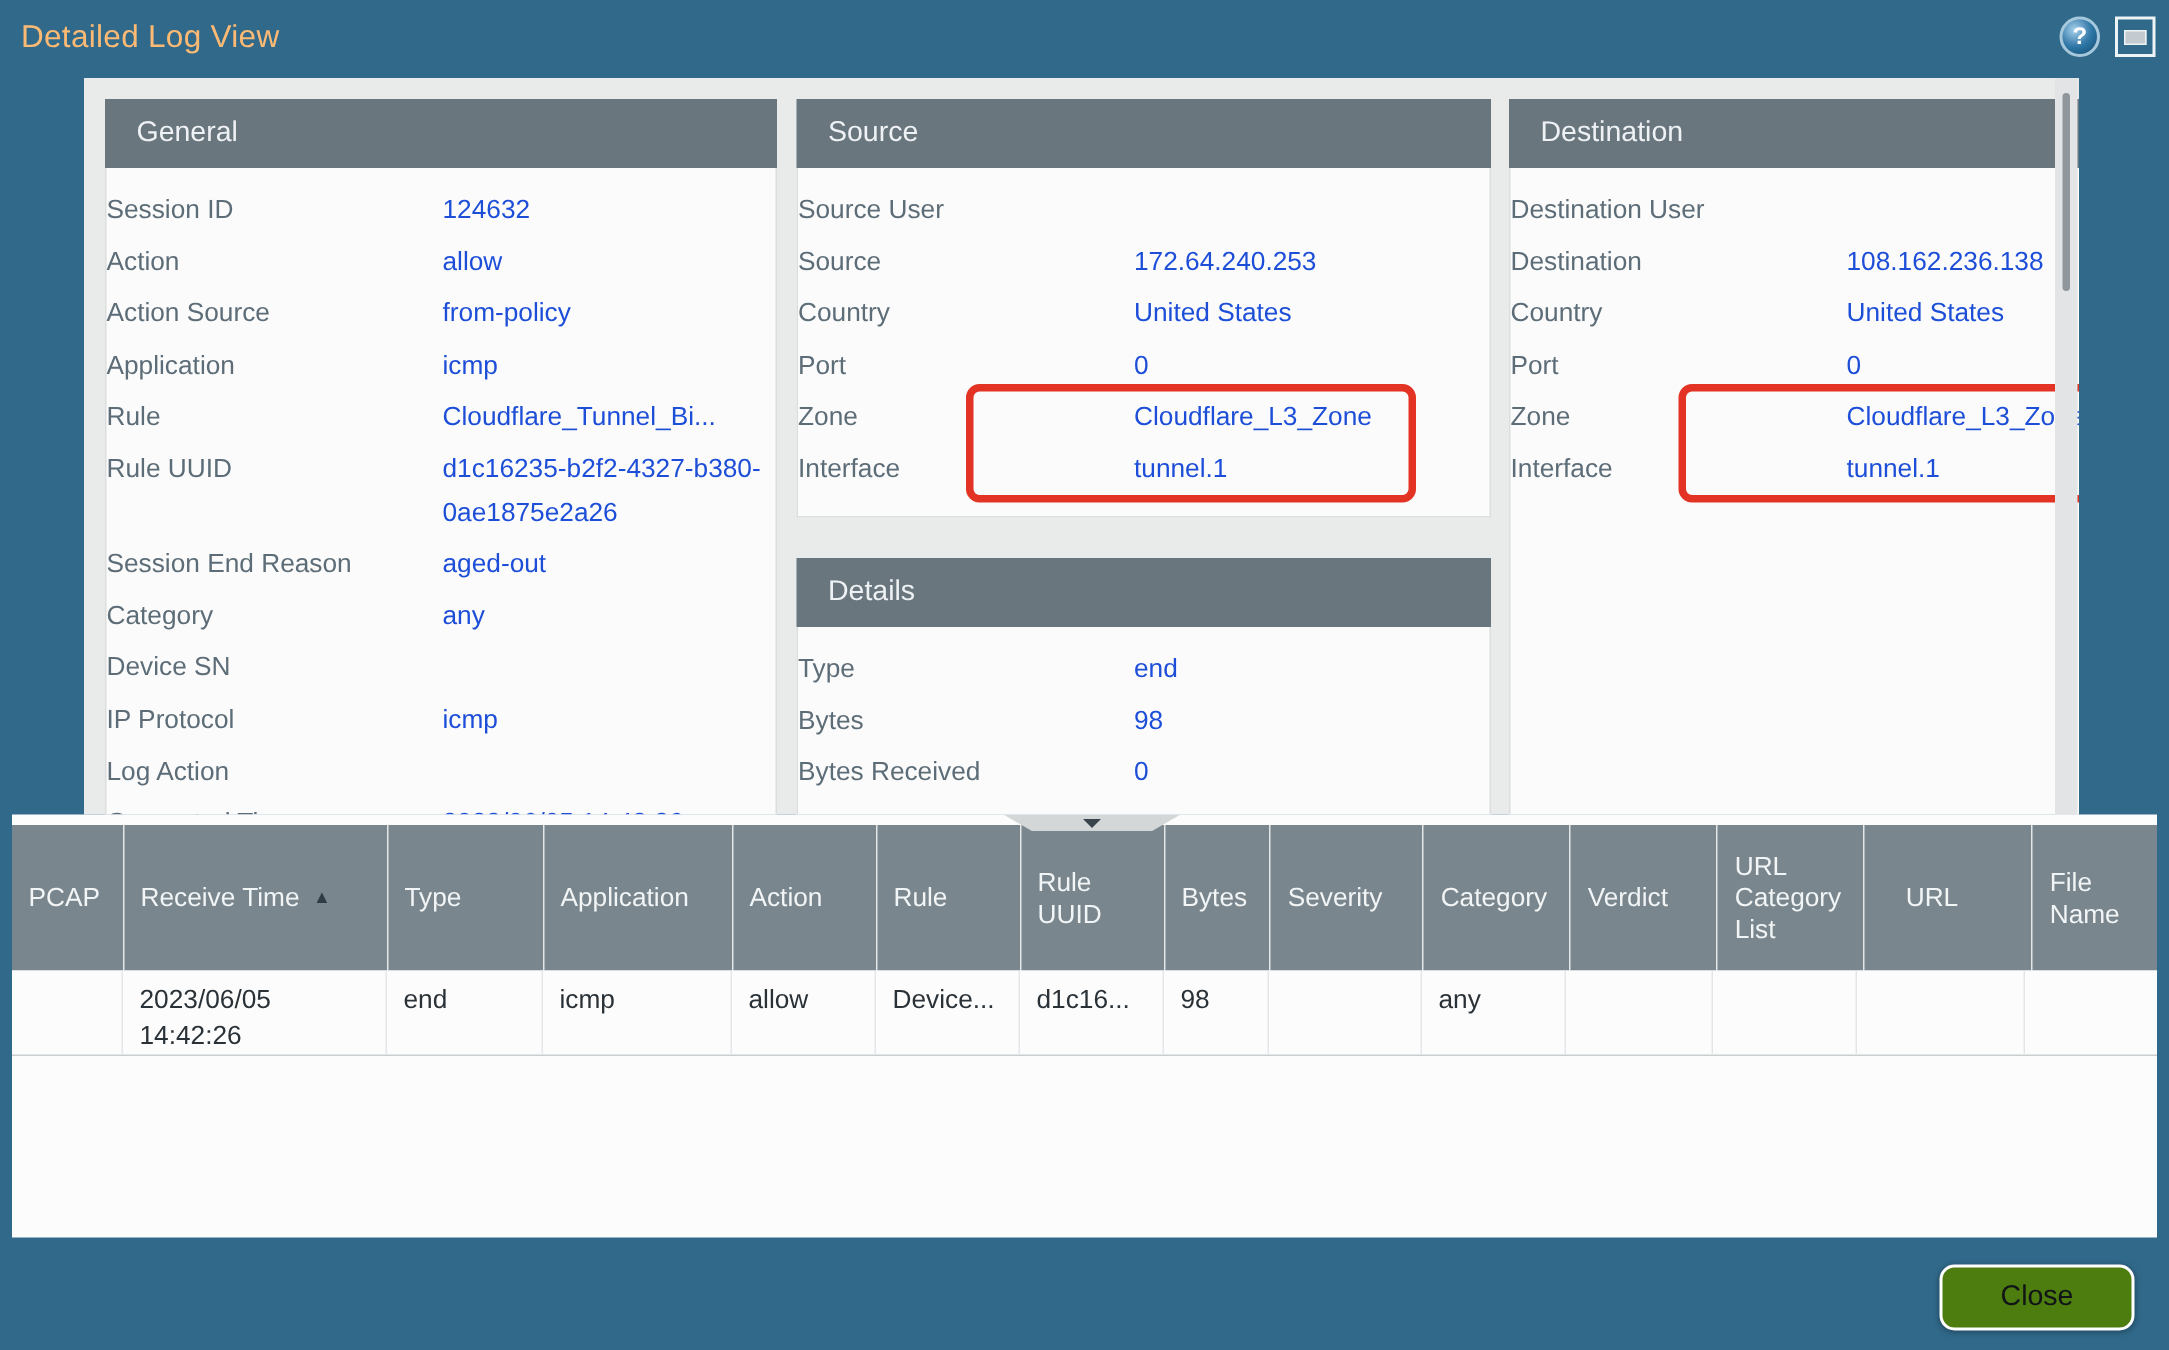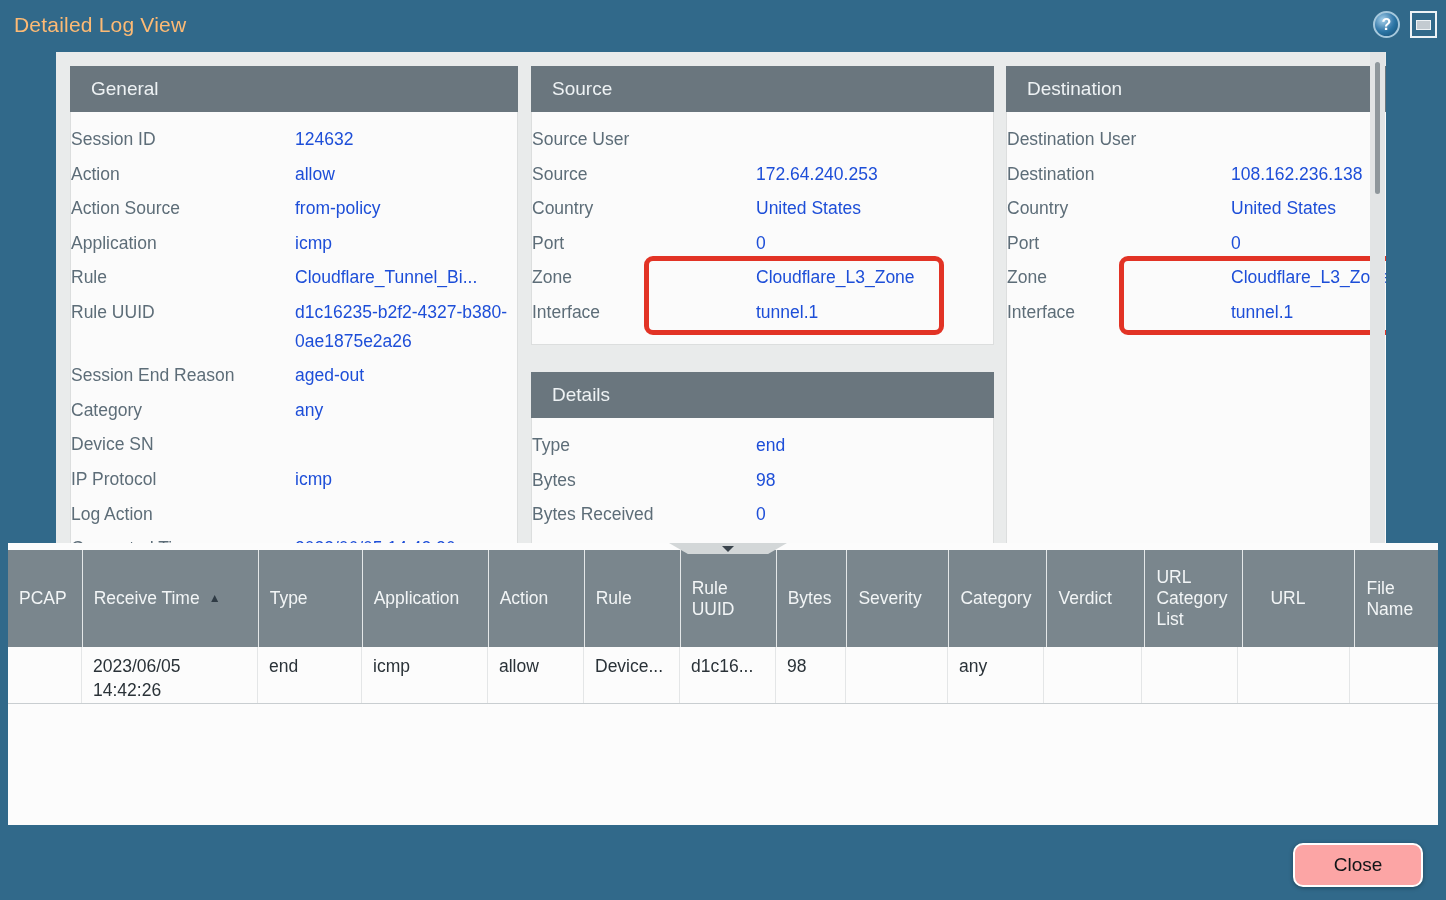--- a/index.html
+++ b/index.html
@@ -54,21 +54,21 @@
   .th:nth-of-type(7), .td:nth-of-type(7) { flex:0 0 96px; }
   .th:nth-of-type(8), .td:nth-of-type(8) { flex:0 0 70px; }
   .th:nth-of-type(9), .td:nth-of-type(9) { flex:0 0 102px; }
   .th:nth-of-type(10), .td:nth-of-type(10){ flex:0 0 96px; }
   .th:nth-of-type(11), .td:nth-of-type(11){ flex:0 0 98px; }
   .th:nth-of-type(12), .td:nth-of-type(12){ flex:0 0 96px; }
   .th:nth-of-type(13), .td:nth-of-type(13){ flex:0 0 96px;margin-left:16px; }
   .th:nth-of-type(14), .td:nth-of-type(14){ flex:1; border-right:none; }
 
   
-  .close-btn { position:absolute; right:23px; bottom:13px; width:130px; height:44px; background:#fca5a5;
+  .close-btn { position:absolute; right:23px; bottom:13px; width:130px; height:44px; background:#4d7c0f;
     border:2px solid #ffffff; border-radius:10px; font-family:"Liberation Sans","DejaVu Sans",sans-serif;
     font-size:19px; color:#101417; cursor:pointer; box-shadow:0 1px 4px rgba(0,0,0,.35); }
 </style>
 </head>
 <body>
 
 <div id="app">
 
   <div class="titlebar">
     <span class="dialog-title">Detailed Log View</span>

